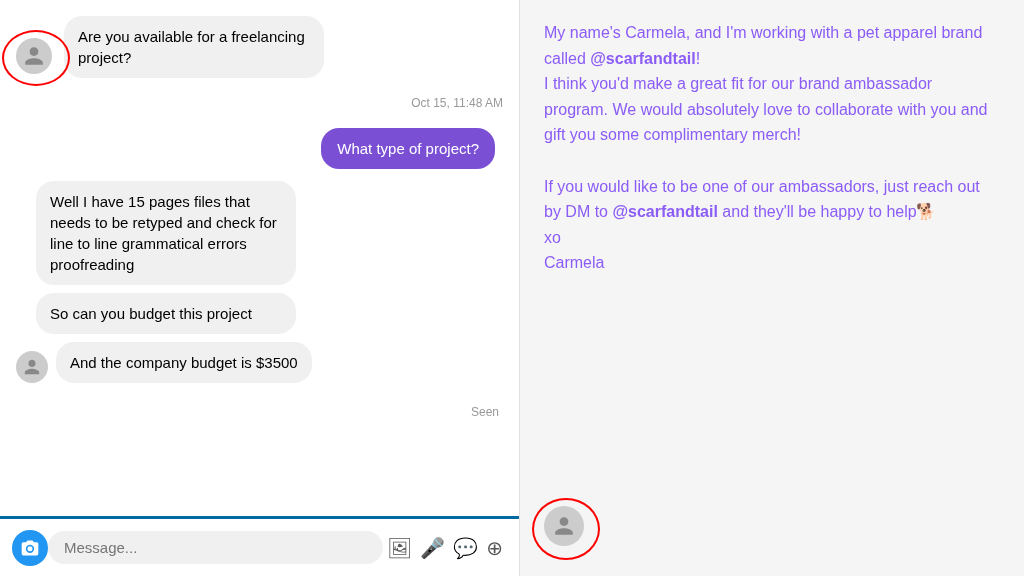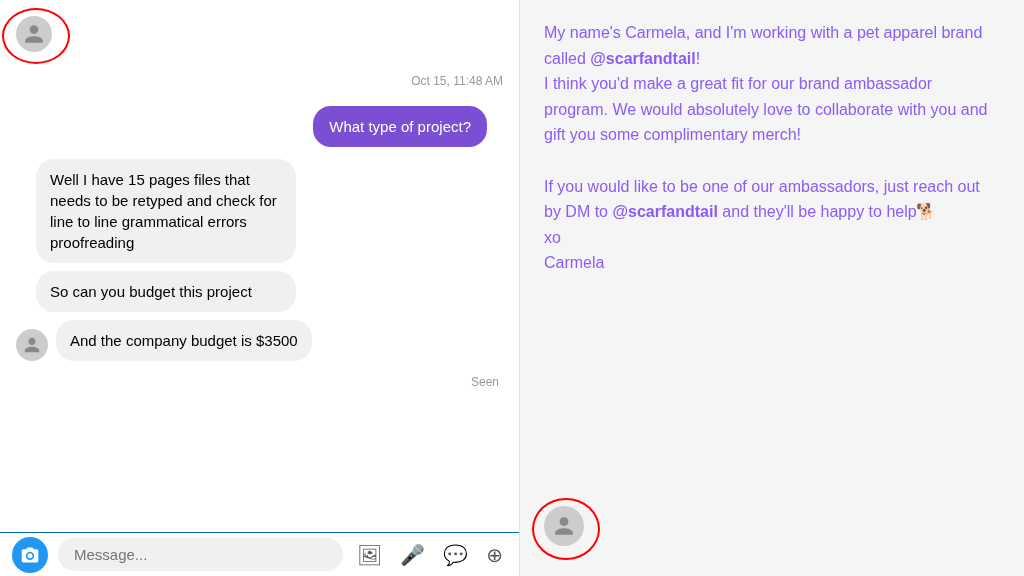--- a/index.html
+++ b/index.html
@@ -74,21 +74,21 @@
       padding: 10px 14px;
       max-width: 260px;
       font-size: 15px;
       color: #000;
       line-height: 1.4;
     }
 
     .bubble-outgoing-row {
       display: flex;
       justify-content: flex-end;
-      margin: 4px 16px;
+      margin: 4px 8px;
       align-items: center;
     }
 
     .bubble-outgoing {
       background: #7b4fd4;
       border-radius: 18px;
       padding: 10px 16px;
       max-width: 260px;
       font-size: 15px;
       color: #fff;
@@ -105,32 +105,31 @@
     .no-avatar-incoming {
       margin-left: 20px;
     }
 
     .seen-row {
       display: flex;
       justify-content: flex-end;
       color: #999;
       font-size: 12px;
       padding-right: 4px;
-      margin-top: 2px;
+      margin-top: 10px;
     }
 
     
     .input-bar {
-      height: 44px;
+      height: 60px;
       background: #fff;
-      border-top: 1px solid #0369a1;
+      border-top: 3px solid #0369a1;
       display: flex;
       align-items: center;
       padding: 8px 12px;
-      gap: 10px;
     }
 
     .camera-btn {
       width: 36px;
       height: 36px;
       background: #2196F3;
       border-radius: 50%;
       display: flex;
       align-items: center;
       justify-content: center;
@@ -228,20 +227,23 @@
 
     <div class="incoming-row">
       <div class="avatar-wrapper">
         <div class="avatar-circle">
           <svg viewBox="0 0 24 24" width="22" height="22" fill="#888">
             <path d="M12 12c2.7 0 4.8-2.1 4.8-4.8S14.7 2.4 12 2.4 7.2 4.5 7.2 7.2 9.3 12 12 12zm0 2.4c-3.2 0-9.6 1.6-9.6 4.8v2.4h19.2v-2.4c0-3.2-6.4-4.8-9.6-4.8z"></path>
           </svg>
         </div>
         <div class="red-circle-annotation"></div>
       </div>
+      <div class="bubble-incoming">
+        <span>Are you available for a freelancing project?</span>
+      </div>
     </div>
 
     <div class="timestamp">
       <span>Oct 15, 11:48 AM</span>
     </div>
 
     <div class="bubble-outgoing-row">
       <div class="bubble-outgoing">
         <span>What type of project?</span>
       </div>

